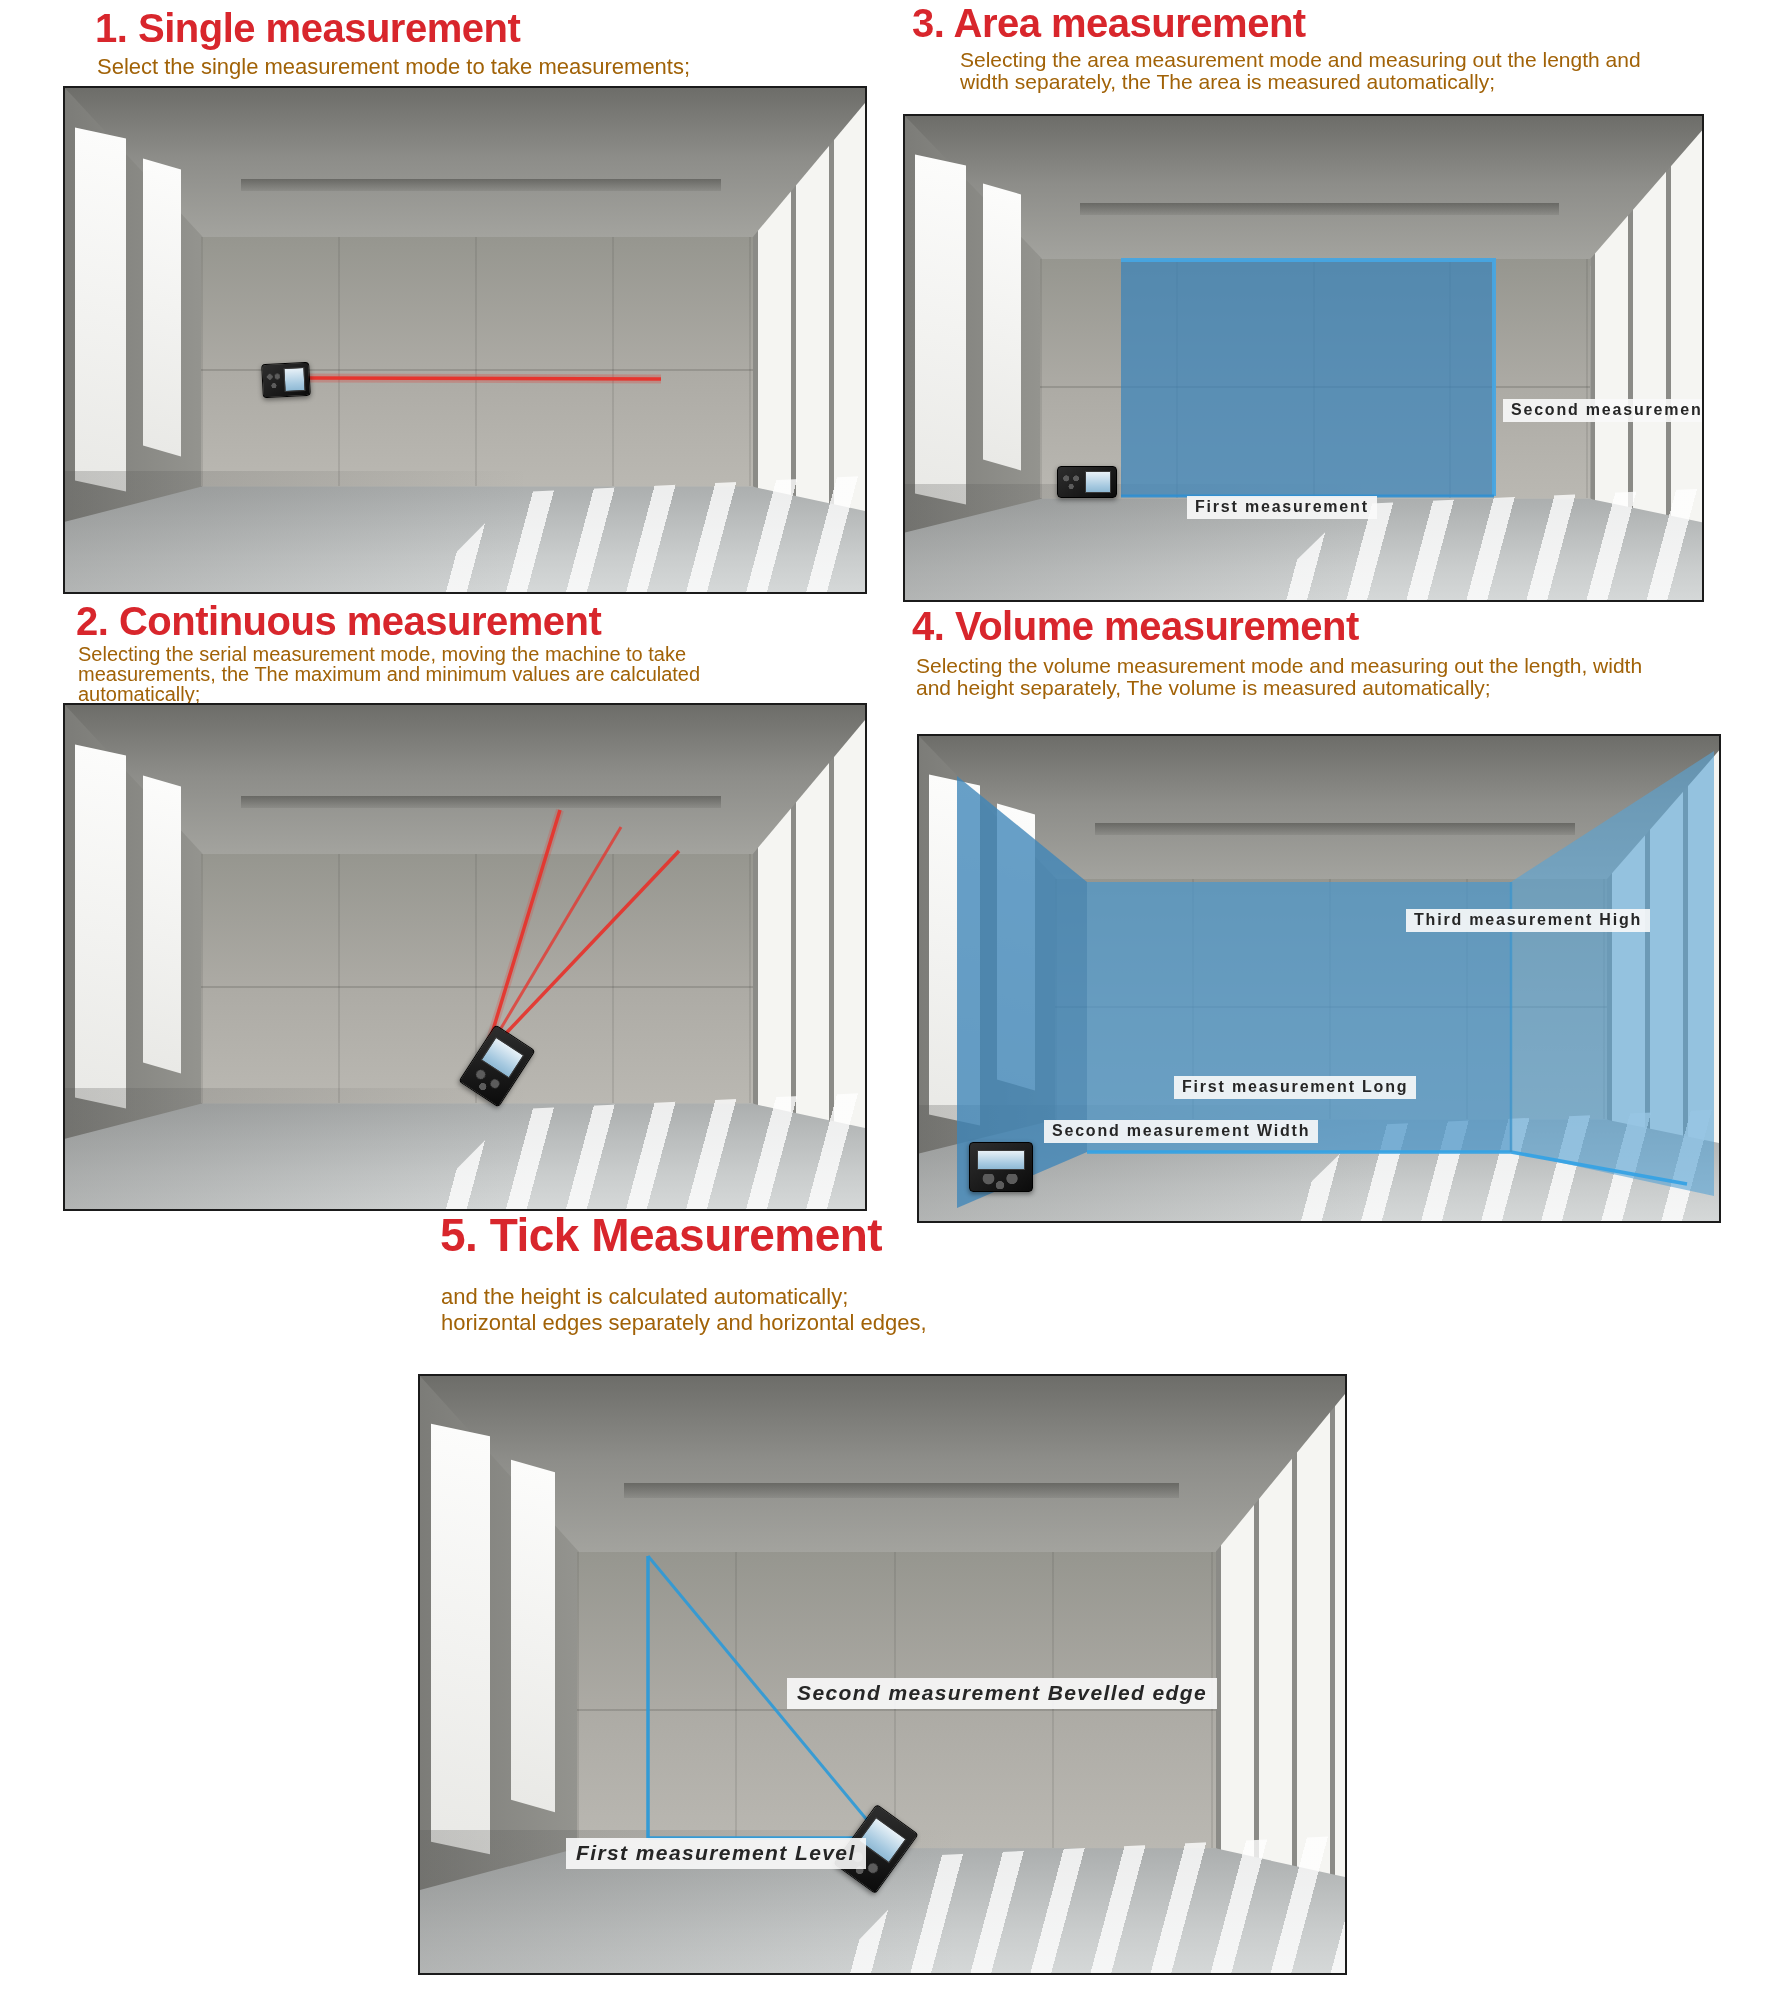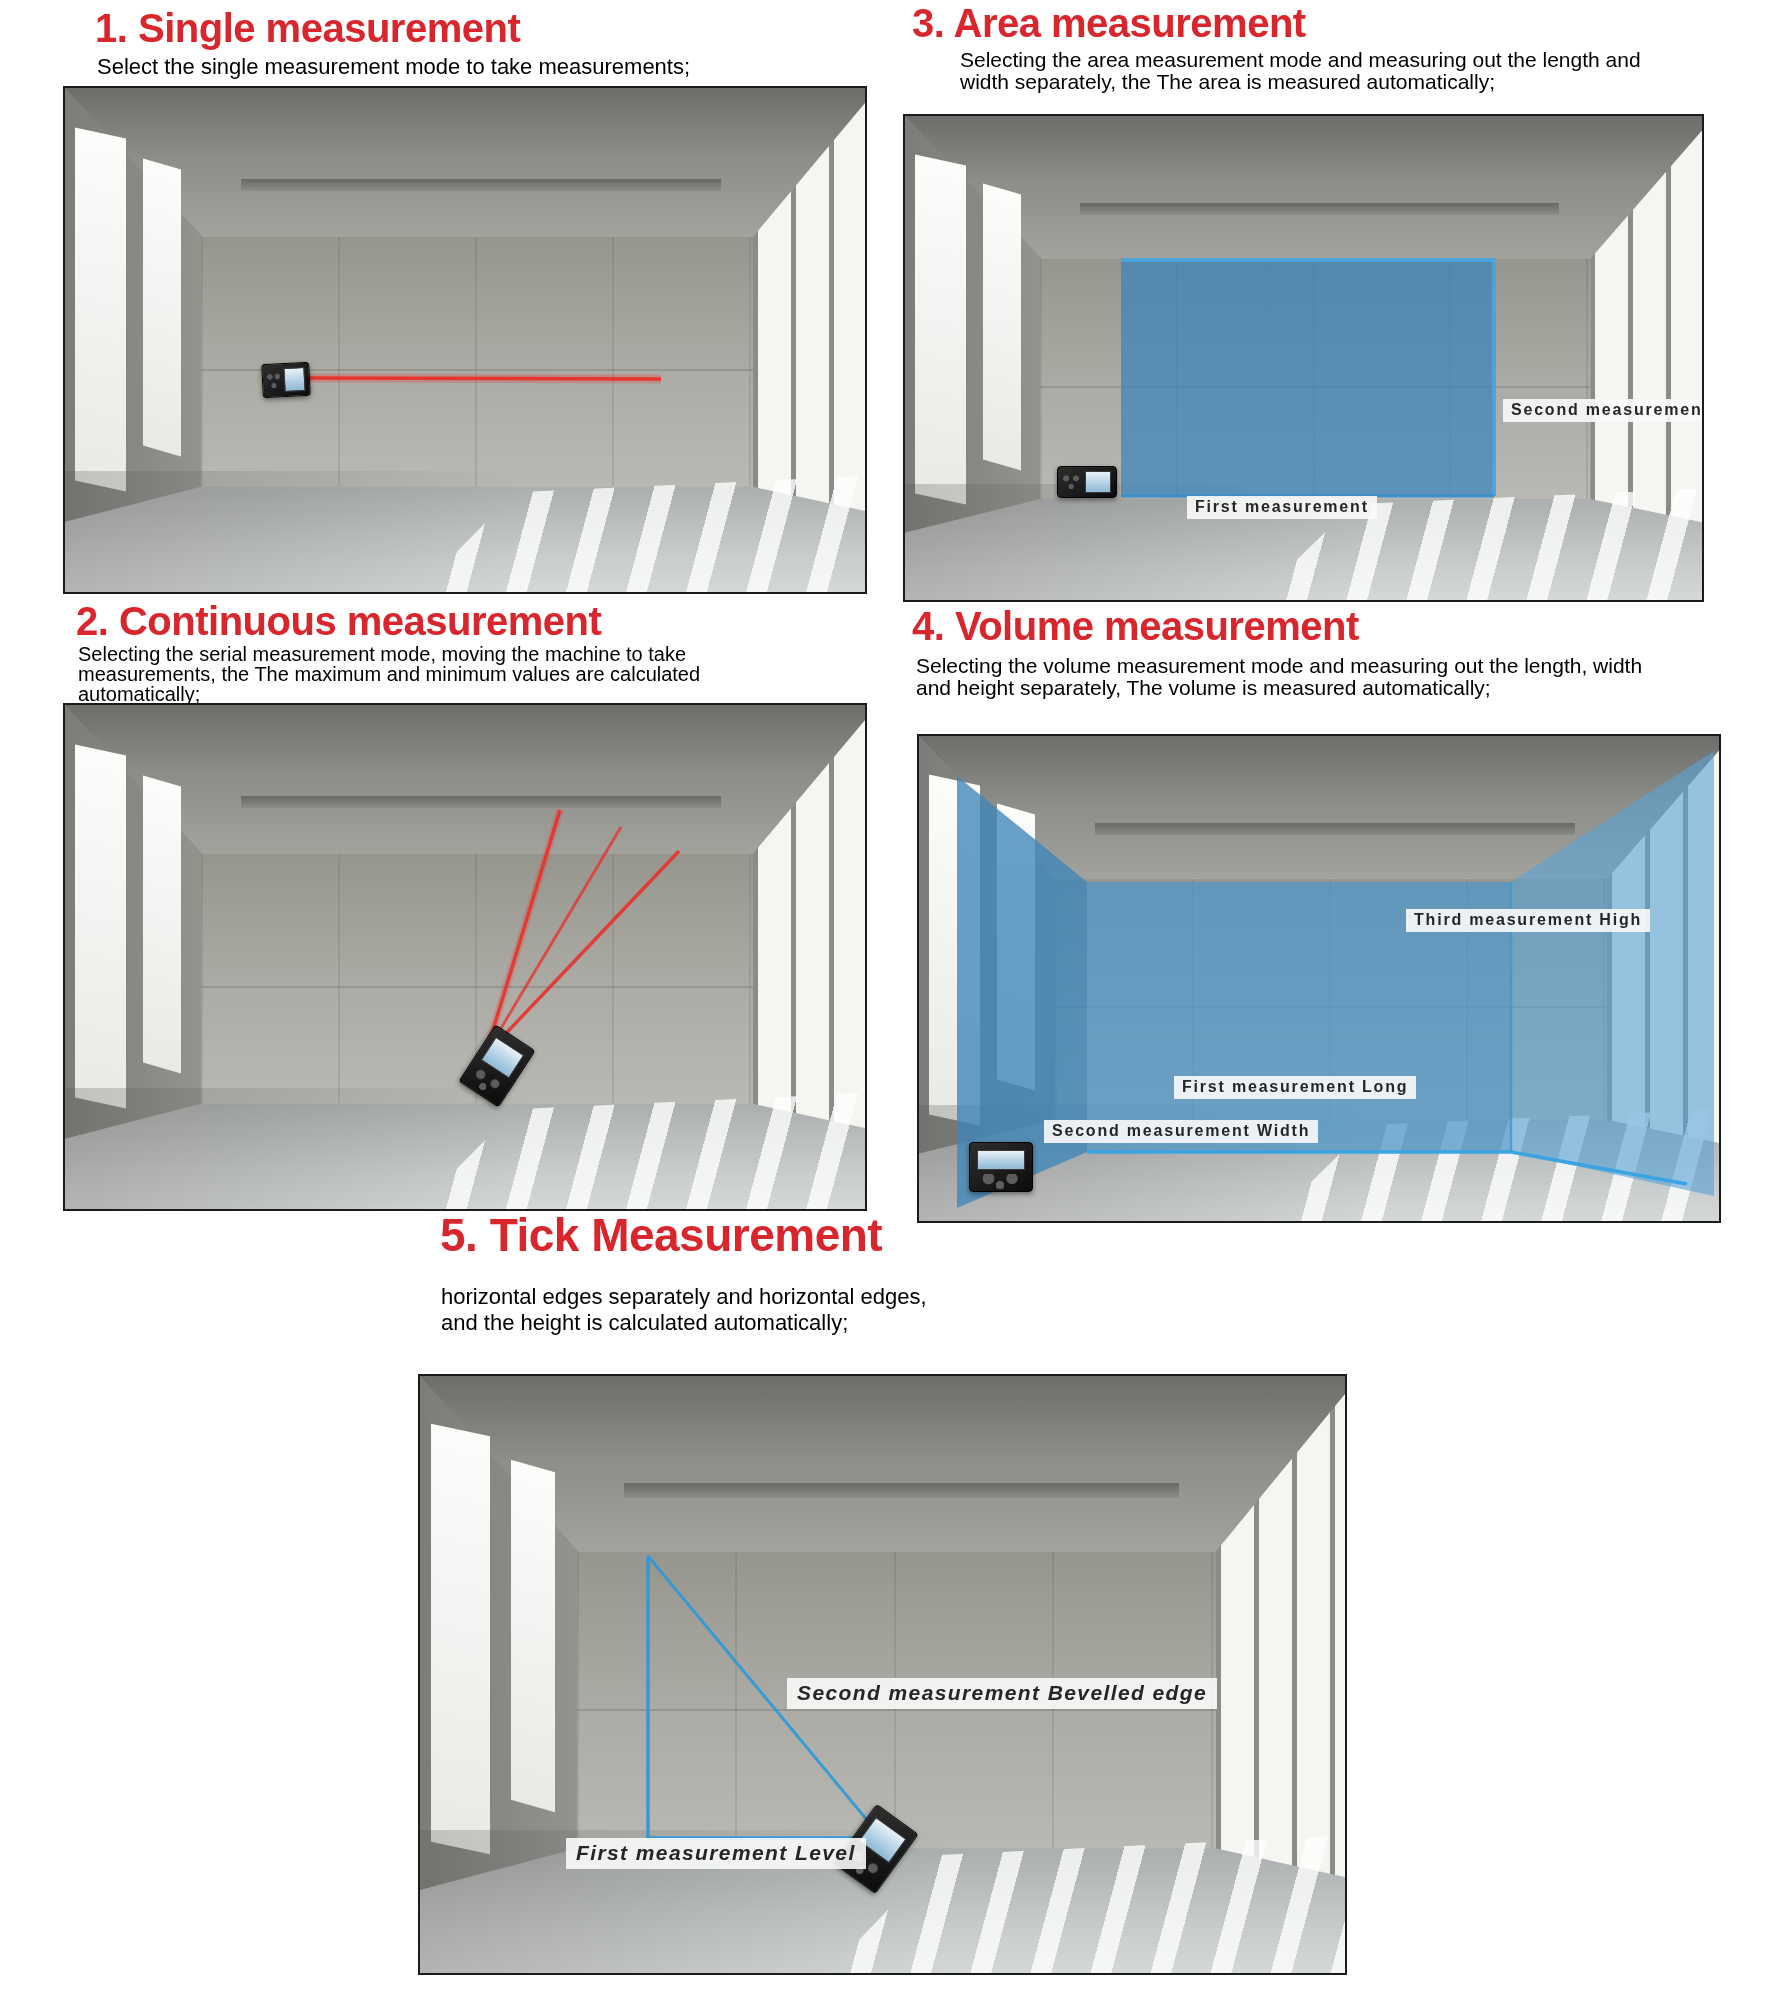--- a/index.html
+++ b/index.html
@@ -2,21 +2,21 @@
 <html><head>
 <meta charset="utf-8">
 <style>
   html,body{margin:0;padding:0;background:#ffffff;}
   .page{position:relative;width:1766px;height:1994px;background:#fff;overflow:hidden;
         font-family:"Liberation Sans",sans-serif;border-radius:21px;}
 
   .sec-title{position:absolute;margin:0;font-weight:700;color:#d8262c;font-size:40px;
              letter-spacing:-0.5px;white-space:nowrap;}
   .sec-title.big{font-size:46px;}
-  .sec-desc{position:absolute;color:#000000;font-size:21px;line-height:22px;}
+  .sec-desc{position:absolute;color:#a16207;font-size:21px;line-height:22px;}
   .sec-desc p{margin:0;white-space:nowrap;}
   .sec-desc.tight{font-size:20px;line-height:20px;}
   .sec-desc.loose{font-size:22px;line-height:26px;}
 
   .photo{position:absolute;border:2px solid #1b1b1b;overflow:hidden;background:#b7b7b3;}
 
   
   .room{position:absolute;inset:0;}
   .rw-ceiling{position:absolute;left:0;top:0;width:100%;height:31%;
       background:linear-gradient(180deg,#6d6d69,#8d8d89 45%,#a5a5a0);
@@ -220,22 +220,22 @@
       <div class="scr"></div>
       <div class="keys"></div>
     </div>
     <div class="plabel" style="left:487px;top:173px;">Third measurement High</div>
     <div class="plabel" style="left:255px;top:340px;">First measurement Long</div>
     <div class="plabel" style="left:125px;top:384px;">Second measurement Width</div>
   </figure>
 
   <h2 class="sec-title big" style="left:440px;top:1208px;">5. Tick Measurement</h2>
   <div class="sec-desc loose" style="left:441px;top:1284px;">
+    <p>and the height is calculated automatically;</p>
     <p>horizontal edges separately and horizontal edges,</p>
-    <p>and the height is calculated automatically;</p>
   </div>
 
   <figure class="photo" style="left:418px;top:1374px;width:925px;height:597px;margin:0;font-style:italic;">
     <div class="room">
       <div class="rw-ceiling">
         <div class="beam b1"></div>
         <div class="beam b2"></div>
         <div class="beam b3"></div>
         <div class="beam b4"></div>
         <div class="beam b5"></div>

